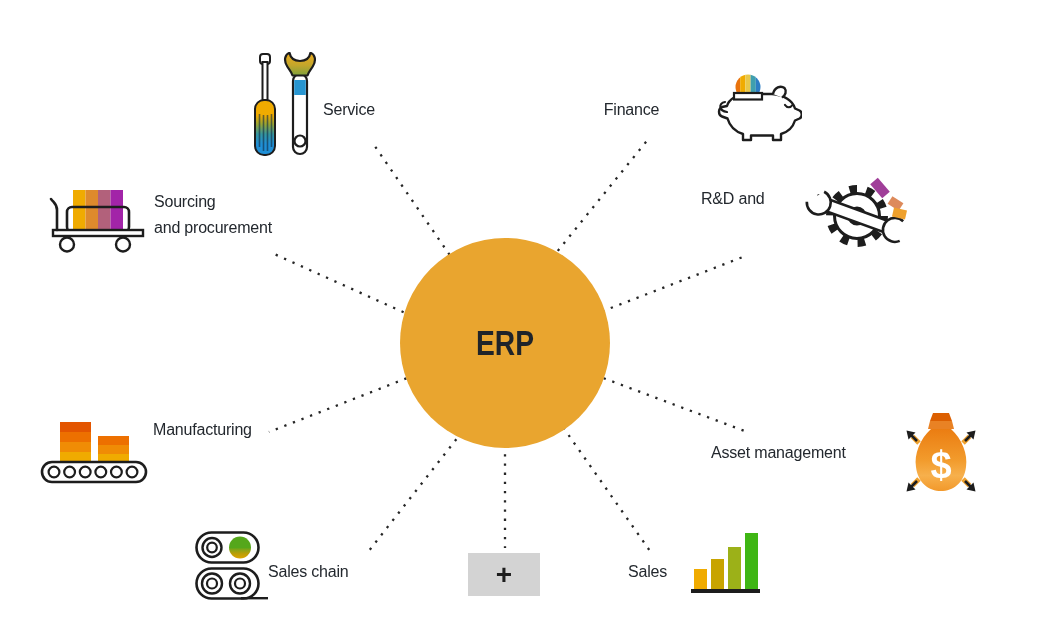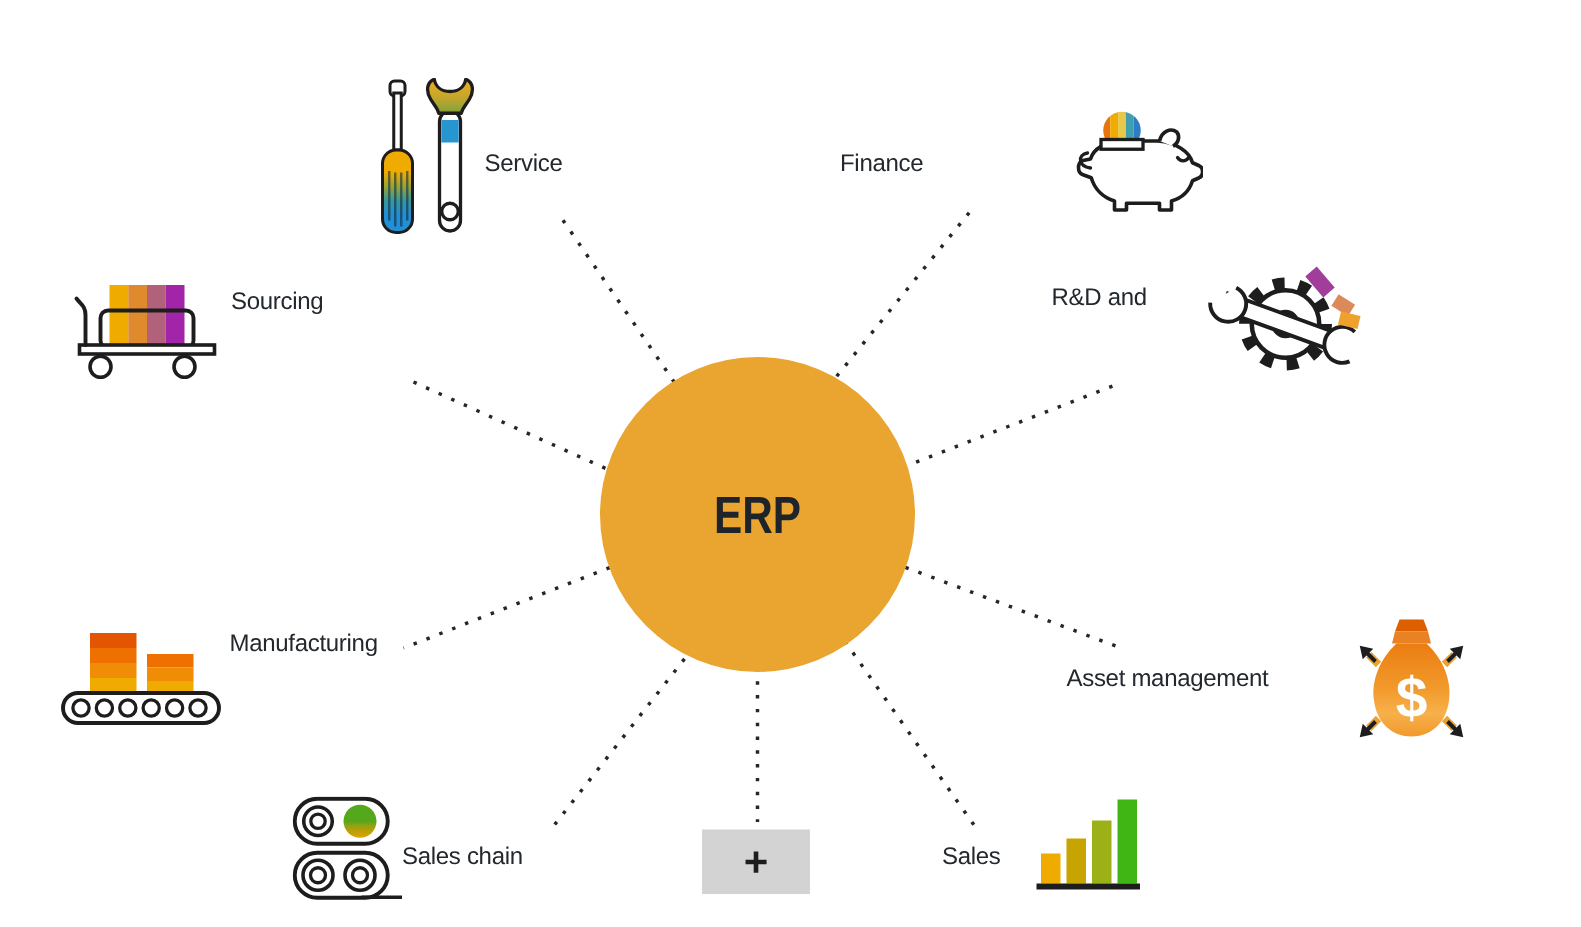--- a/index.html
+++ b/index.html
@@ -16,21 +16,21 @@
   }
   .node{display:contents;}
   .icon{position:absolute;}
   .label{
     position:absolute;font-size:16px;line-height:26px;color:#23282E;
     letter-spacing:-0.2px;white-space:nowrap;
   }
   .label.two-line span{display:block;}
   .label.two-line{line-height:26px;}
   #label-rd{line-height:27px;}
-  #label-finance{width:143px;text-align:left;}
+  #label-finance{width:143px;text-align:center;}
   #plus-button{
     position:absolute;left:468px;top:553px;width:72px;height:43px;
     background:#D3D3D3;display:flex;align-items:center;justify-content:center;
     cursor:pointer;
   }
   #plus-button span{font-size:28px;font-weight:bold;color:#1D1D1D;line-height:1;}
 </style>
 </head>
 <body>
 
@@ -224,20 +224,21 @@
       <rect x="52" y="8" width="12.5" height="42" fill="#B2617B"></rect>
       <rect x="64.5" y="8" width="12.5" height="42" fill="#A224A8"></rect>
       <rect x="21" y="25" width="62" height="25" rx="5" fill="none" stroke="#1D1D1D" stroke-width="2.6"></rect>
       <rect x="7" y="48" width="90" height="6" fill="#fff" stroke="#1D1D1D" stroke-width="2.4"></rect>
       <path d="M11,48 L11,28 C11,22 8,21 5,17" fill="none" stroke="#1D1D1D" stroke-width="2.6" stroke-linecap="round"></path>
       <circle cx="21" cy="62.5" r="7" fill="#fff" stroke="#1D1D1D" stroke-width="2.4"></circle>
       <circle cx="77" cy="62.5" r="7" fill="#fff" stroke="#1D1D1D" stroke-width="2.4"></circle>
     </svg>
     <div class="label two-line" style="left:154px;top:189px">
       <span>Sourcing</span>
+      <span>and procurement</span>
     </div>
   </div>
 
   
   <div id="plus-button">
     <span>+</span>
   </div>
 
 </div>
 

